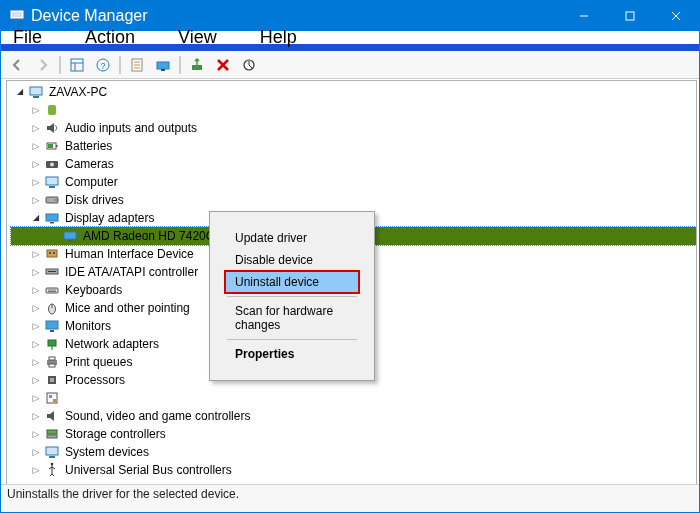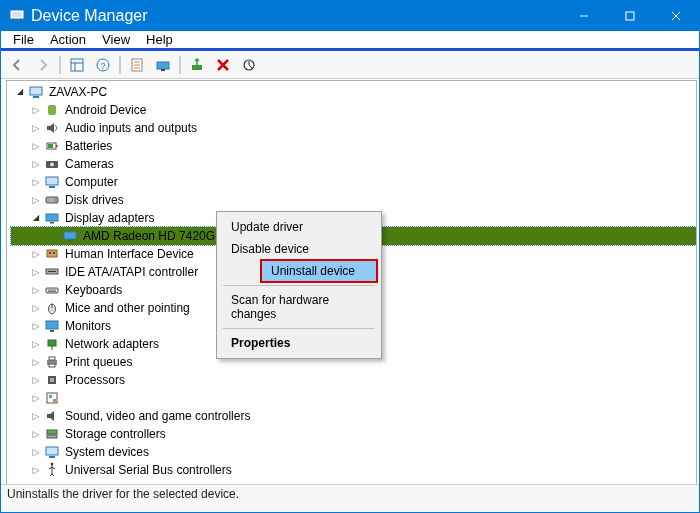--- a/index.html
+++ b/index.html
@@ -32,23 +32,24 @@
     width: 46px; height: 30px;
     display:flex;align-items:center;justify-content:center;
     color:#fff;
   }
 
   .menubar {
     height: 20px;
     display:flex;
     align-items:center;
     padding: 0 4px;
-    border-bottom: 3px solid #1d4ed8;
+    border-bottom: 7px solid #1d4ed8;
     background:#fff;
-    font-size: 13px;
+    font-size: 18px;
+    gap: 27px;
   }
   .menubar span { padding: 2px 8px; }
 
   .toolbar {
     height: 28px;
     display:flex;
     align-items:center;
     padding: 0 4px;
     gap: 2px;
     border-bottom: 1px solid #d0d0d0;
@@ -93,38 +94,37 @@
   .lvl2 { padding-left: 36px; }
   .selected {
     background: #4d7c0f;
     outline: 1px dotted #3399ff;
   }
   .selected .label {
   }
 
   .context-menu {
     position:absolute;
-    left: 215px;
+    left: 208px;
     top: 210px;
     width: 166px;
     background:#f0f0f0;
     border:1px solid #a0a0a0;
     box-shadow: 3px 3px 4px rgba(0,0,0,0.25);
-    padding: 4px;
+    padding: 15px;
     font-size: 12px;
   }
   .cm-item {
     padding: 4px 10px;
     color:#000;
   }
   .cm-item.highlighted { background:#91c9f7; }
   .cm-item.highlight-box {
     outline: 2px solid #d40000;
     outline-offset: -1px;
-    margin-left: 40px;
   }
   .cm-sep { height:1px; background:#c0c0c0; margin:3px 2px; }
   .cm-bold { font-weight: bold; }
 
   .statusbar {
     position:absolute;
     bottom:0;left:0;right:0;
     height:28px;
     border-top:1px solid #d0d0d0;
     padding: 2px 6px;
@@ -247,21 +247,20 @@
       <span class="label">ZAVAX-PC</span>
     </div>
 
     <div class="node lvl1">
       <span class="expander chevron-right"></span>
       <span class="dev-ico">
           <svg viewBox="0 0 16 16">
             <rect x="4" y="3" width="8" height="10" rx="2" fill="#7cb342"></rect>
           </svg>
         </span>
-      <span class="label">Android Device</span>
     </div>
     <div class="node lvl1">
       <span class="expander chevron-right"></span>
       <span class="dev-ico">
           <svg viewBox="0 0 16 16">
             <path d="M3 6h3l4-3v10l-4-3H3z" fill="#555"></path>
             <path d="M11 5c2 1.5 2 4.5 0 6" stroke="#2a7ab0" fill="none"></path>
           </svg>
         </span>
       <span class="label">Audio inputs and outputs</span>

